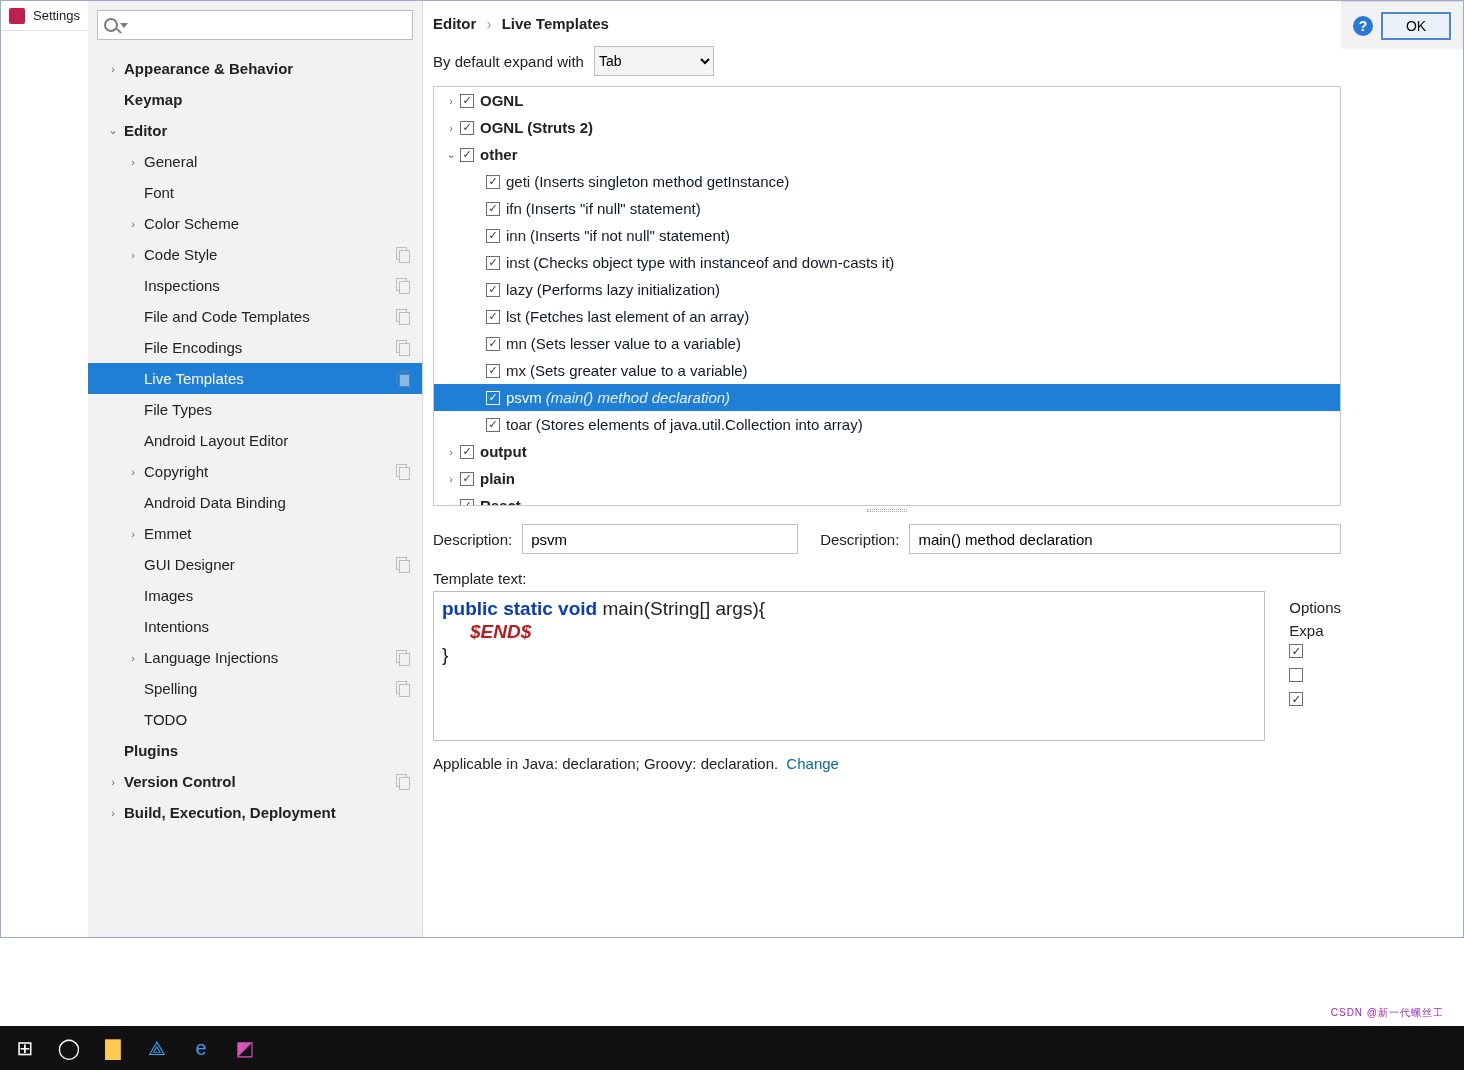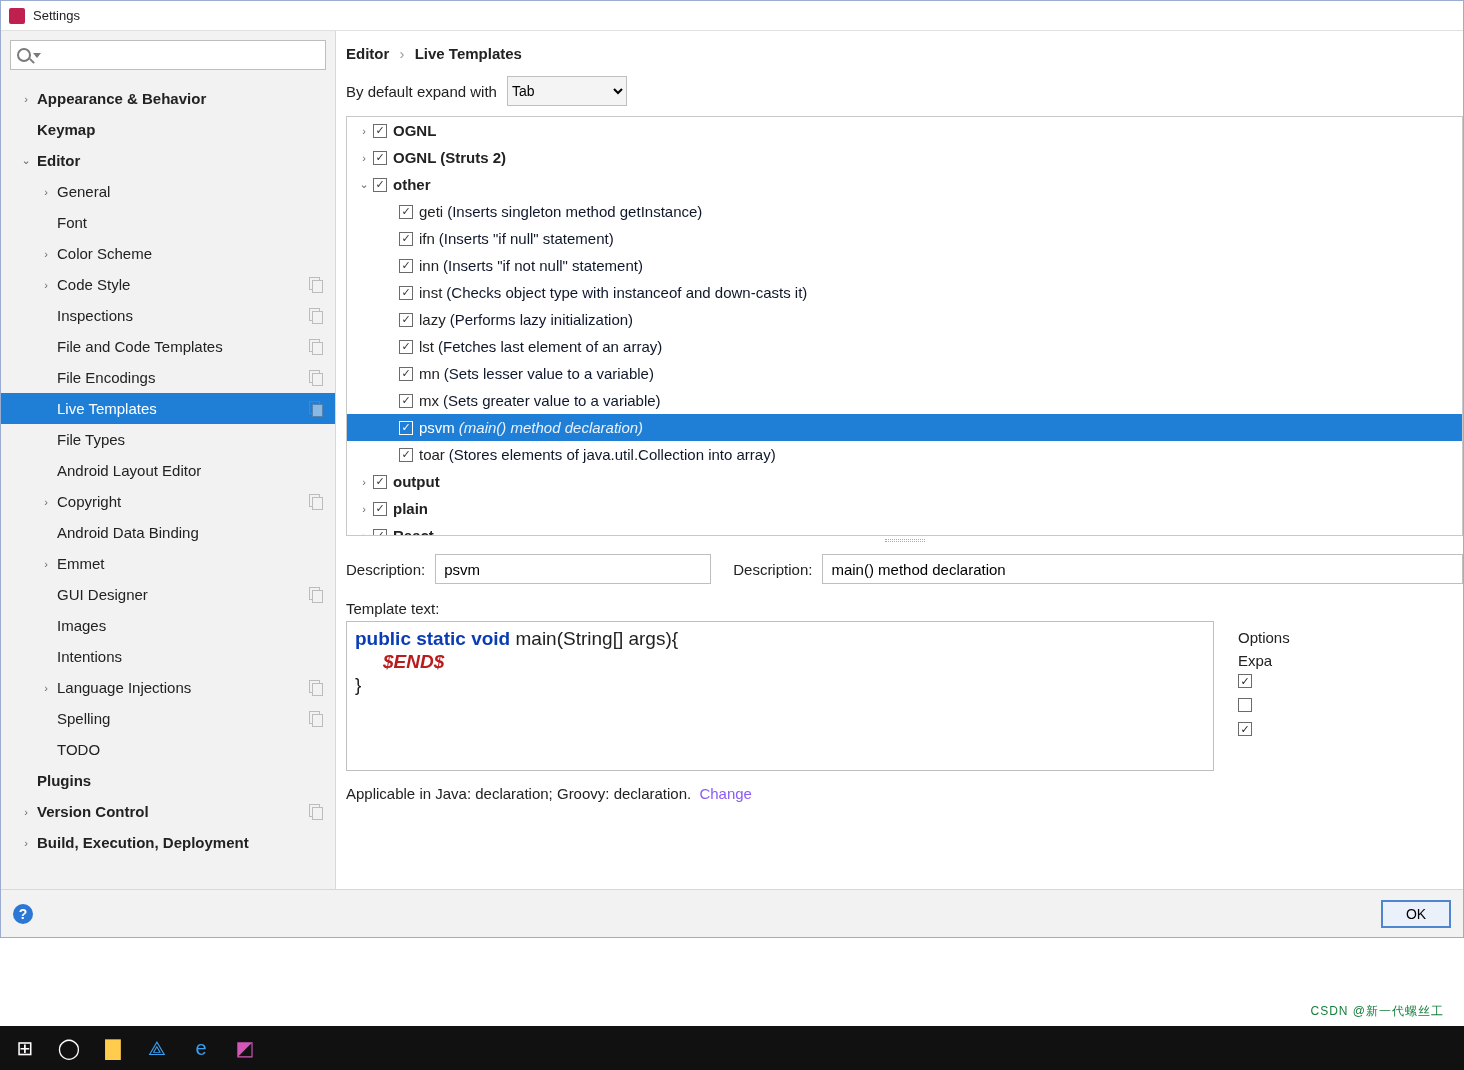--- a/index.html
+++ b/index.html
@@ -1,17 +1,17 @@
 <!DOCTYPE html>
 <html><head>
 <meta charset="utf-8">
 <style>
   * { box-sizing: border-box; margin: 0; padding: 0; font-family: "Segoe UI", Arial, sans-serif; }
   body { width:1464px; height:1070px; background:#fff; overflow:hidden; font-size:13px; color:#222; }
-  .window { width:100%; height:938px; border:1px solid #9aaccf; background:#fff; display:flex; flex-direction:column; }
+  .window { width:100%; height:938px; border:1px solid #9aaccf; background:#fff; display:flex; flex-direction:row; }
   .titlebar { height:30px; background:#fff; display:flex; align-items:center; padding:0 8px; border-bottom:1px solid #e0e0e0;}
   .titlebar .app-icon { width:16px; height:16px; background:#c02050; border-radius:2px; margin-right:8px; display:inline-block;}
   .titlebar .title { font-size:13px; }
   .content { flex:1; display:flex; overflow:hidden; }
   
   .sidebar { width:335px; background:#f2f2f2; border-right:1px solid #d8d8d8; display:flex; flex-direction:column; }
   .searchwrap { padding:9px; }
   .search { height:30px; width:100%; border:1px solid #bdbdbd; background:#fff; display:flex; align-items:center; padding:0 6px; }
   .search .mag { width:14px; height:14px; border:2px solid #7a7a7a; border-radius:50%; position:relative; }
   .search .mag::after { content:""; position:absolute; width:6px; height:2px; background:#7a7a7a; transform:rotate(45deg); left:10px; top:10px; }
@@ -58,30 +58,30 @@
   .bottomarea { display:flex; padding:0 0 0 10px; }
   .codebox { width:868px; height:150px; border:1px solid #bfbfbf; background:#fff; padding:6px 8px; font-family:"Consolas","Courier New",monospace; font-size:19px; white-space:pre; overflow:auto;}
   .codebox .kw { color:#0a3db5; font-weight:bold; }
   .codebox .var { color:#b91c1c; font-style:italic; font-weight:bold; padding-left:28px;}
   .rightopts { flex:1; padding:8px 0 0 24px; font-size:15px;}
   .rightopts .hdr { margin-bottom:6px; }
   .rightopts .row { display:flex; align-items:center; height:24px;}
   .rightopts .row .cb { width:14px; height:14px; border:1px solid #6b6b6b; margin-right:6px; display:inline-flex; align-items:center; justify-content:center;}
   .rightopts .row .cb.chk::after { content:"✓"; font-size:11px; }
   .applic { padding:14px 0 0 10px; font-size:15px;}
-  .applic a { color:#8b5cf6; text-decoration:none; margin-left:4px;}
+  .applic a { color:#0369a1; text-decoration:none; margin-left:4px;}
   .footer { height:48px; border-top:1px solid #d8d8d8; display:flex; align-items:center; padding:0 12px; background:#f2f2f2;}
   .footer .help { width:20px; height:20px; border-radius:50%; background:#2a77d6; color:#fff; display:flex; align-items:center; justify-content:center; font-weight:bold; font-size:14px;}
   .footer .spacer { flex:1; }
   .footer button { height:28px; min-width:70px; padding:0 18px; margin-left:8px; background:#eef2f8; border:1px solid #9ab3dc; font-size:14px;}
   .footer button.primary { border:2px solid #4f86d0; background:#eaf1fb;}
   
   .taskbar { position:absolute; left:0; right:0; bottom:0; height:44px; background:#111; display:flex; align-items:center; padding:0 8px;}
   .taskbar .tb { width:34px; height:34px; margin-right:10px; display:flex; align-items:center; justify-content:center; font-size:20px; color:#fff;}
-  .watermark { position:absolute; right:20px; bottom:50px; color:#15803d; font-size:12px; letter-spacing:1px;}
+  .watermark { position:absolute; right:20px; bottom:50px; color:#a21caf; font-size:10px; letter-spacing:1px;}
 </style>
 </head>
 <body>
 
 <div class="window">
   <div class="titlebar">
     <span class="app-icon"></span>
     <span class="title">Settings</span>
   </div>
   <div class="content">

